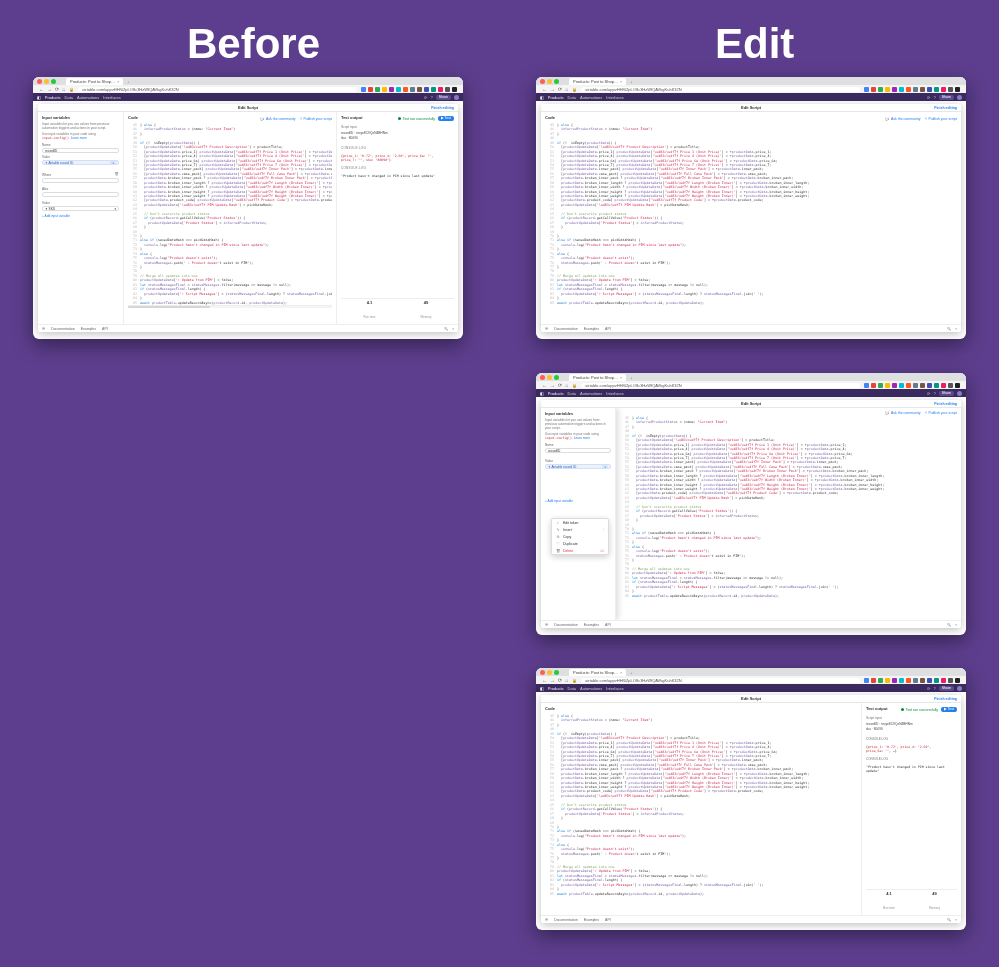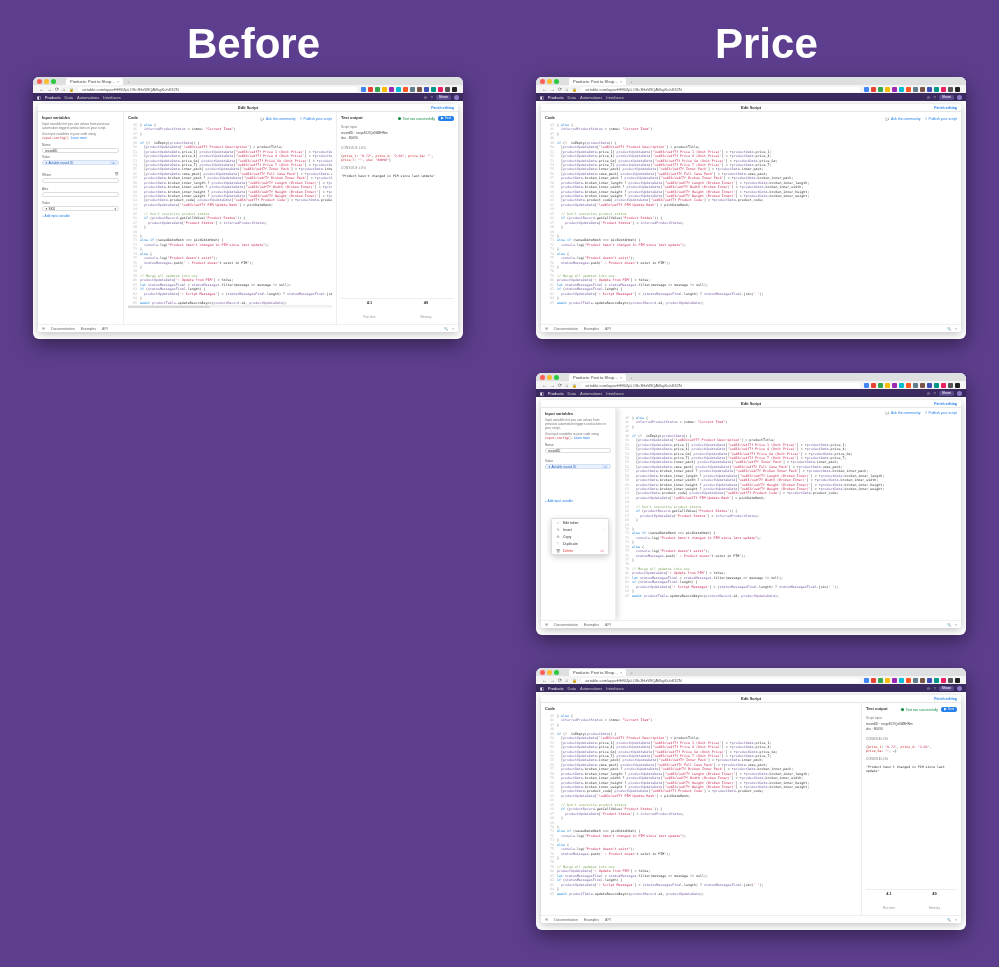--- a/index.html
+++ b/index.html
@@ -162,21 +162,21 @@
 
   
   .hscroll { height:3px; background:#f4f4f4; border-top:0.5px solid #eee; display:flex; }
   .hscroll .thumb { width:40%; height:100%; background:#d6d6d6; border-radius:2px; }
 </style>
 </head>
 <body>
 
 <div class="page">
   <div class="headline before">Before</div>
-  <div class="headline after">Price</div>
+  <div class="headline after">Edit</div>
 
   <div class="shot s1">
     <div class="chrome">
       <div class="tabbar">
         <div class="traffic">
           <div class="dot red"></div>
           <div class="dot yel"></div>
           <div class="dot grn"></div>
         </div>
         <div class="tab">

